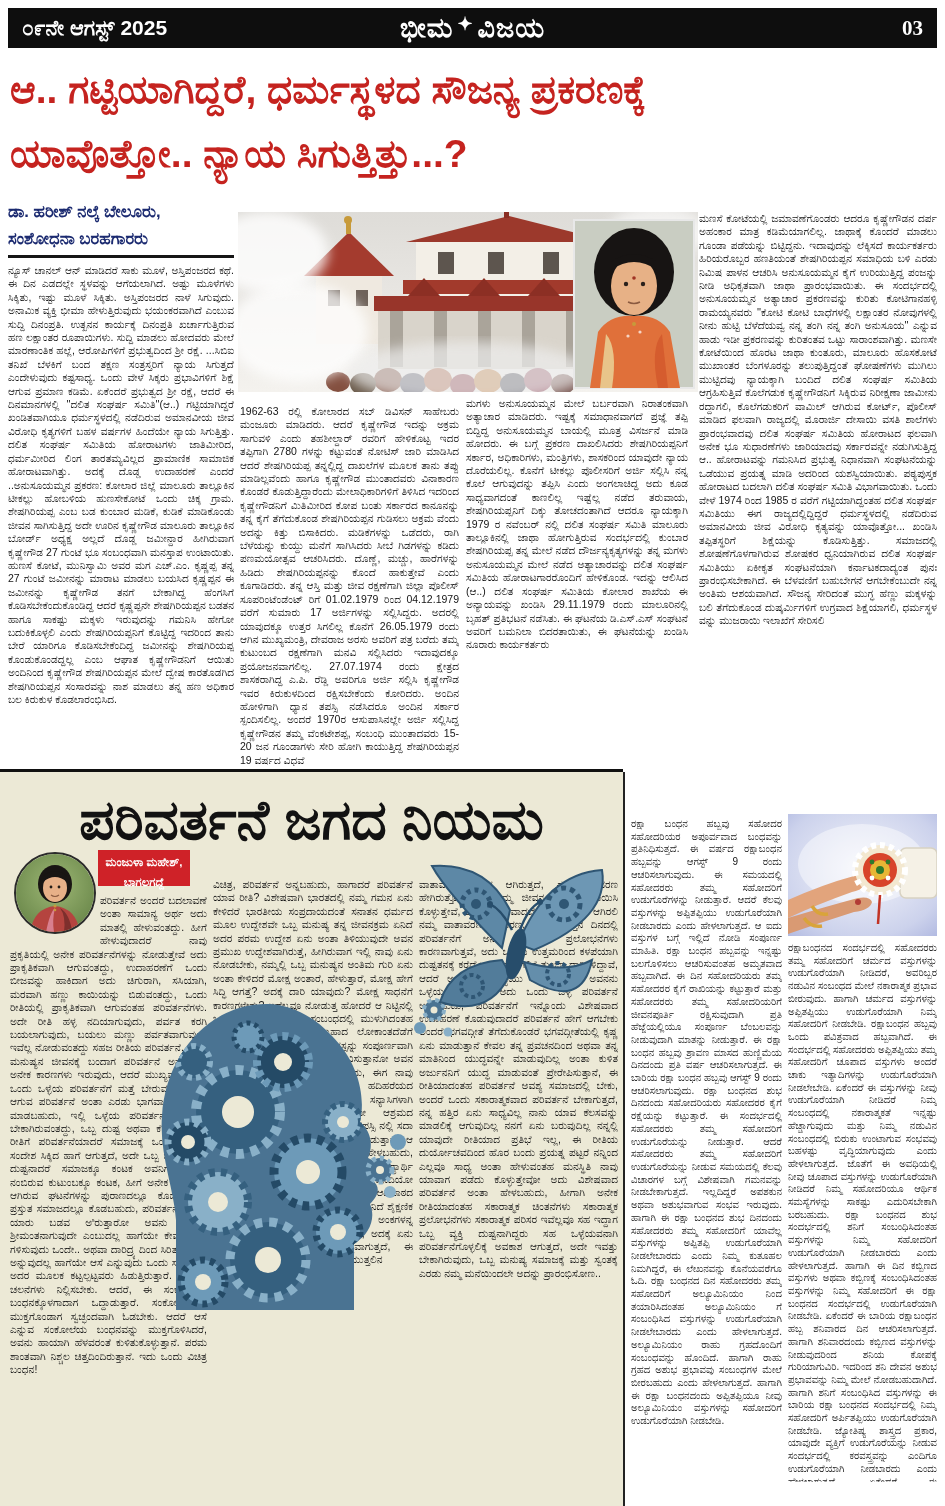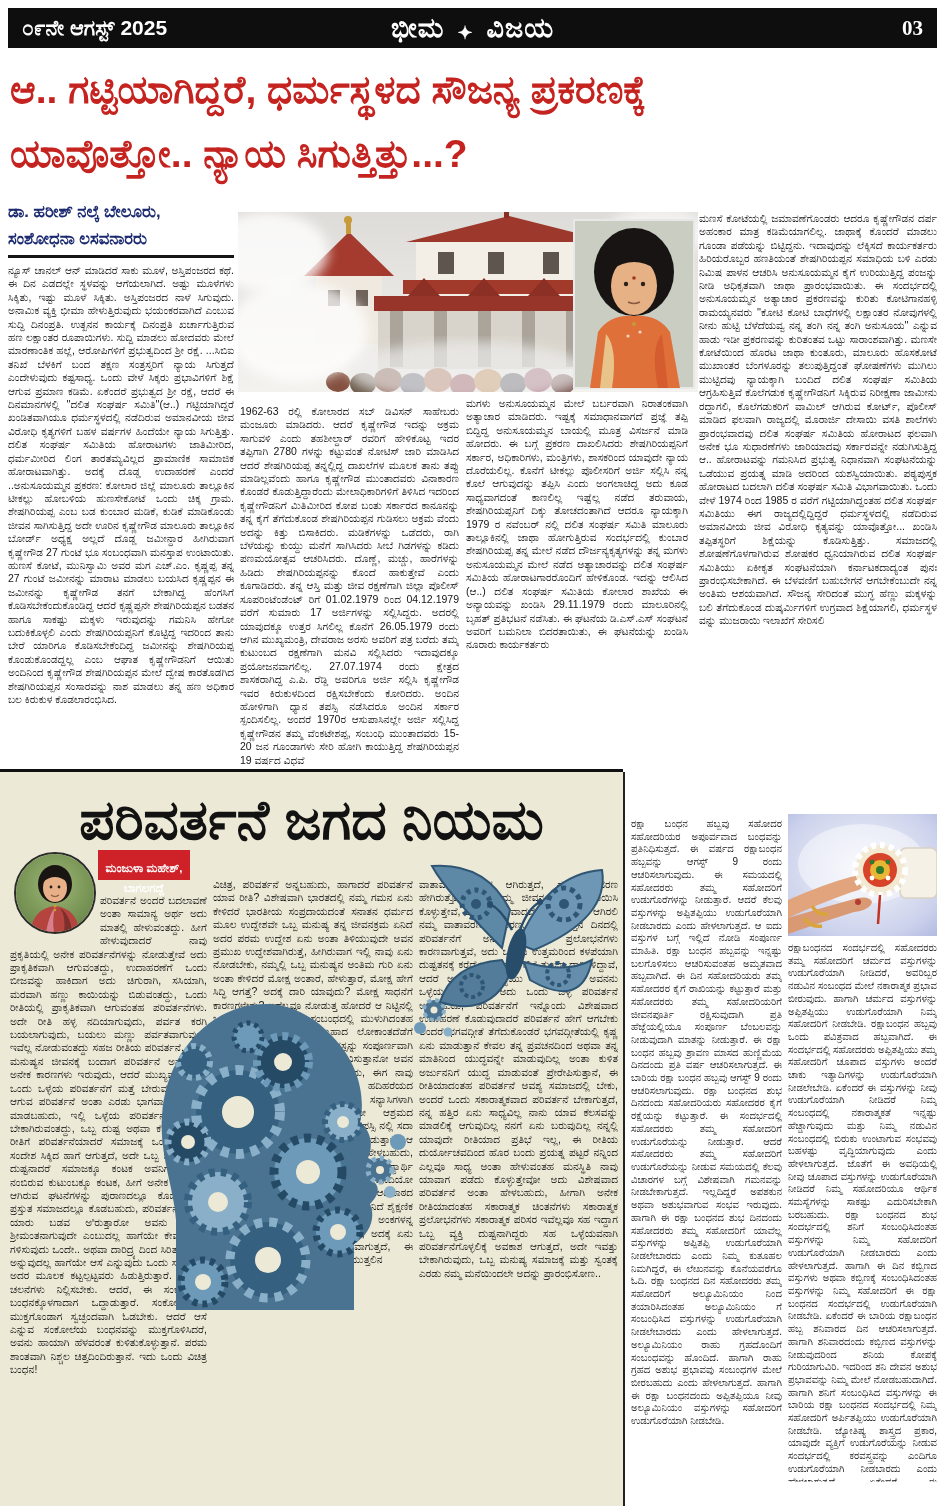--- a/index.html
+++ b/index.html
@@ -5,21 +5,21 @@
   * { margin:0; padding:0; box-sizing:border-box; }
   html,body { background:#ffffff; }
   .page { position:relative; width:945px; height:1506px; background:#ffffff; overflow:hidden;
           font-family:"Liberation Sans", sans-serif; }
 
   
   .topbar { position:absolute; left:8px; top:8px; width:929px; height:40px; background:#0e0e0e;
             display:flex; align-items:center; justify-content:space-between; padding:0 14px; }
   .topbar .date { color:#fff; font-size:21px; font-weight:bold; width:220px; }
   .topbar .masthead { color:#fff; font-size:27px; font-weight:bold; letter-spacing:1px;
-            font-family:"Liberation Serif", serif; display:flex; align-items:flex-end; gap:13px; }
+            font-family:"Liberation Serif", serif; display:flex; align-items:flex-start; gap:4px; }
   .topbar .orn { font-size:18px; }
   .topbar .pagenum { color:#fff; font-size:21px; font-weight:bold; width:220px; text-align:right;
             font-family:"Liberation Serif", serif; }
 
   
   .headline { position:absolute; left:10px; top:58px; width:925px; height:134px; text-align:left;
               color:#c5231f; font-weight:bold; font-size:39px; line-height:64px; }
 
   
   .byline { position:absolute; left:8px; top:198px; width:226px; height:60px; 
@@ -35,23 +35,23 @@
 
   .hdivider { position:absolute; left:0; top:769px; width:623px; height:3px; background:#111; }
   .vdivider { position:absolute; left:623px; top:772px; width:2px; height:734px; background:#222; }
 
   
   .sec2 { position:absolute; left:0; top:772px; width:623px; height:734px; background:#ece9d6; }
   .a2head { position:absolute; left:4px; top:782px; width:615px; height:78px; text-align:center;
             color:#121212; font-weight:bold; font-size:55px; line-height:76px; overflow:hidden; }
   .avatar { position:absolute; left:14px; top:852px; width:82px; height:82px; border-radius:50%;
             overflow:hidden; border:2px solid #2b2b2b; z-index:6; }
-  .namebox { position:absolute; left:98px; top:850px; width:92px; height:30px; background:#cf2228;
+  .namebox { position:absolute; left:98px; top:850px; width:92px; height:36px; background:#cf2228;
              color:#fff; font-weight:bold; font-size:11.5px; line-height:20px; text-align:center;
-             z-index:6; padding-top:8px; }
+             z-index:6; padding-top:2px; }
   .a2c1 { left:10px;  top:894px; width:197px; height:604px; font-size:10.5px; }
   .a2c2 { left:213px; top:878px; width:200px; height:620px; font-size:10.5px; }
   .a2c3 { left:419px; top:878px; width:199px; height:620px; font-size:10.5px; }
   .spacerL { float:left; width:90px; height:44px; }
   .gearhead { position:absolute; left:118px; top:992px; width:300px; height:318px; z-index:5; }
   .butterfly { position:absolute; left:406px; top:852px; width:214px; height:196px; z-index:5; }
 
   
   .sec3 { position:absolute; left:627px; top:763px; width:310px; height:743px; background:#ffffff; }
   .s3header { position:absolute; left:629px; top:765px; width:306px; height:45px;
@@ -77,21 +77,21 @@
     <div class="pagenum">03</div>
   </div>
 
   <div class="headline">
     <div>ಆ.. ಗಟ್ಟಿಯಾಗಿದ್ದರೆ, ಧರ್ಮಸ್ಥಳದ ಸೌಜನ್ಯ ಪ್ರಕರಣಕ್ಕೆ</div>
     <div>ಯಾವೊತ್ತೋ.. ನ್ಯಾಯ ಸಿಗುತ್ತಿತ್ತು...?</div>
   </div>
 
   <div class="byline">
     <div>ಡಾ. ಹರೀಶ್ ನಲ್ಕೆ ಬೇಲೂರು,</div>
-    <div>ಸಂಶೋಧನಾ ಲಸವನಾರರು</div>
+    <div>ಸಂಶೋಧನಾ ಬರಹಗಾರರು</div>
   </div>
 
   <div class="photo1">
     <svg width="460" height="180" viewBox="0 0 460 180">
       <defs>
         <linearGradient id="sky" x1="0" y1="0" x2="0" y2="1">
           <stop offset="0" stop-color="#dedcd8"></stop>
             <stop offset="1" stop-color="#f4f2ee"></stop>
         </linearGradient>
         <filter id="blur1">

